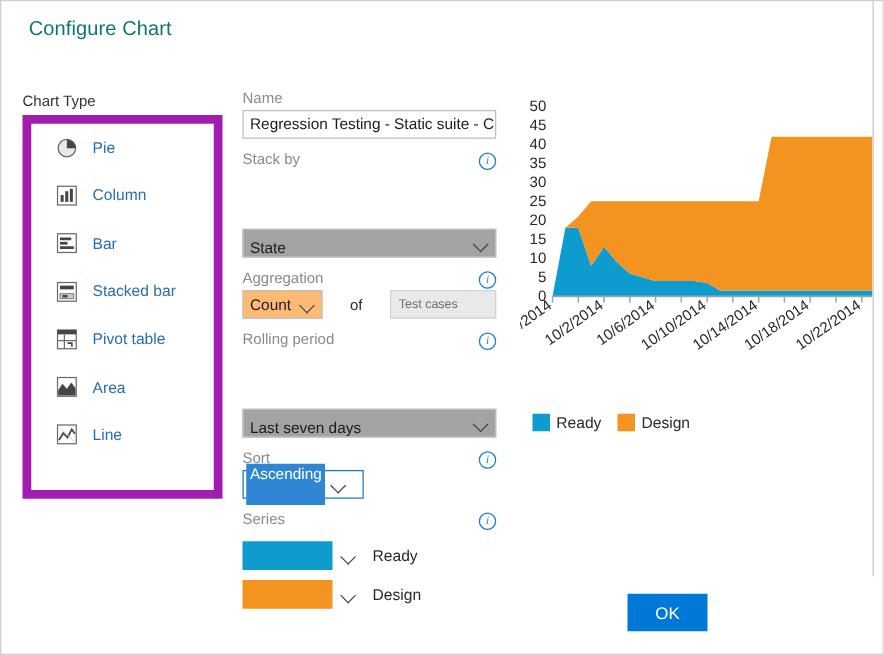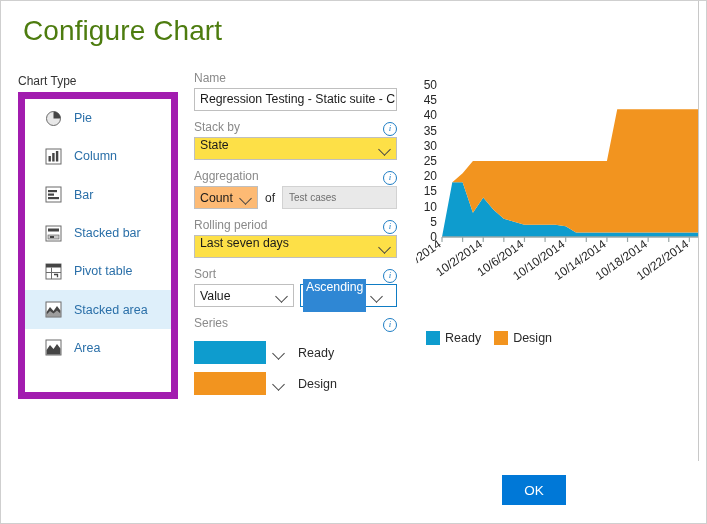--- a/index.html
+++ b/index.html
@@ -18,23 +18,23 @@
     width: 707px;
     height: 524px;
     background: #ffffff;
     border: 1px solid #cfcfcf;
   }
   
   #title {
     position: absolute;
     left: 22px;
     top: 14px;
-    font-size: 28px;
+    font-size: 16px;
     font-weight: 400;
-    color: #4d7c0f;
+    color: #0f766e;
     letter-spacing: 0.1px;
   }
   
   #charttype-label {
     position: absolute;
     left: 17px;
     top: 73px;
     font-size: 12px;
     color: #333333;
   }
@@ -104,25 +104,26 @@
     color: #1a1a1a;
     padding: 0 5px;
     line-height: 21px;
     overflow: hidden;
     white-space: nowrap;
   }
   .combo {
     width: 203px;
     height: 23px;
     border: 1px solid #bfbfbf;
-    background: #fde047;
+    background: #a3a3a3;
     display: flex;
-    align-items: flex-start;
+    align-items: flex-end;
     position: relative;
     cursor: pointer;
+    margin-top: 46px;
   }
   .combo .cv {
     font-size: 12.3px;
     color: #1a1a1a;
     padding-left: 5px;
     flex: 1;
     white-space: nowrap;
     overflow: hidden;
   }
   .chev {
@@ -142,21 +143,21 @@
   }
   .blk { margin-bottom: 9px; }
   
   #agg-row { display: flex; align-items: center; width: 203px; }
   #agg-count {
     width: 64px; height: 23px;
     border: 1px solid #bfbfbf; background: #fdba74;
     display: flex; align-items: center; cursor: pointer;
   }
   #agg-count .cv { font-size: 12.3px; color: #1a1a1a; padding-left: 5px; flex: 1; }
-  #agg-of { font-size: 12px; color: #2a2a2a; margin: 0 7px; }
+  #agg-of { font-size: 12px; color: #2a2a2a; margin: 0 22px; }
   #agg-entity {
     flex: 1; height: 23px;
     border: 1px solid #d2d2d2;
     background: #e9e9e9;
     font-size: 10px;
     color: #6d6d6d;
     padding-left: 6px;
     line-height: 21px;
   }
   
@@ -280,34 +281,34 @@
       <div class="ct-item">
         <span class="ct-icon"><svg xmlns="http://www.w3.org/2000/svg" width="17" height="17" viewBox="0 0 17 17">
             <rect x="1" y="1" width="15" height="15" fill="#fff" stroke="#6b6b6b" stroke-width="1"></rect>
             <rect x="1" y="1" width="15" height="3.5" fill="#454545"></rect>
             <line x1="6.5" y1="4.5" x2="6.5" y2="16" stroke="#6b6b6b" stroke-width="1"></line>
             <line x1="1" y1="9.5" x2="16" y2="9.5" stroke="#6b6b6b" stroke-width="1"></line>
             <path d="M9 11.5 l3.5 0 0 2.8" fill="none" stroke="#454545" stroke-width="1.3"></path>
           </svg></span>
         <span class="ct-label">Pivot table</span>
       </div>
-      <div class="ct-item selected">
+      <div class="ct-item">
         <span class="ct-icon"><svg xmlns="http://www.w3.org/2000/svg" width="17" height="17" viewBox="0 0 17 17">
             <rect x="1" y="1" width="15" height="15" fill="#fff" stroke="#6b6b6b" stroke-width="1"></rect>
             <path d="M1.6 15.4 L1.6 11 L5 6 L8.5 10 L12 5 L15.4 9.5 L15.4 15.4 Z" fill="#454545"></path>
-            <path d="M1.6 15.4 L1.6 13.4 L5 10 L8.5 12.6 L12 9.5 L15.4 12.5 L15.4 15.4 Z" fill="#9d9d9d"></path>
-          </svg></span>
-        <span class="ct-label">Stacked area</span>
-      </div>
-      <div class="ct-item">
-        <span class="ct-icon"><svg xmlns="http://www.w3.org/2000/svg" width="17" height="17" viewBox="0 0 17 17">
-            <rect x="1" y="1" width="15" height="15" fill="#fff" stroke="#6b6b6b" stroke-width="1"></rect>
-            <path d="M1.6 15.4 L1.6 11 L5 6 L8.5 10 L12 5 L15.4 9.5 L15.4 15.4 Z" fill="#454545"></path>
           </svg></span>
         <span class="ct-label">Area</span>
+      </div>
+      <div class="ct-item">
+        <span class="ct-icon"><svg xmlns="http://www.w3.org/2000/svg" width="17" height="17" viewBox="0 0 17 17">
+            <rect x="1" y="1" width="15" height="15" fill="#fff" stroke="#6b6b6b" stroke-width="1"></rect>
+            <polyline points="2.2,13 5.6,7.5 9,11 12.4,4.5 15,8" fill="none" stroke="#454545" stroke-width="1.4"></polyline>
+            <line x1="2" y1="2" x2="15" y2="15" stroke="#cfcfcf" stroke-width="0.8"></line>
+          </svg></span>
+        <span class="ct-label">Line</span>
       </div>
     </div>
 
   <div id="form">
 
     <div class="blk">
       <span class="field-label">Name</span>
       <div class="txtbox" id="name-input" title="Name">Regression Testing - Static suite - Ch</div>
     </div>
 
@@ -347,24 +348,20 @@
         <span class="chev"></span>
       </div>
     </div>
 
     <div class="blk">
       <div class="label-row">
         <span class="field-label">Sort</span>
         <span class="info-icon">i</span>
       </div>
       <div id="sort-row">
-        <div id="sort-field">
-          <span class="cv">Value</span>
-          <span class="chev"></span>
-        </div>
         <div id="sort-dir">
           <span class="cv">Ascending</span>
           <span class="chev"></span>
         </div>
       </div>
     </div>
 
     <div>
       <div class="label-row">
         <span class="field-label">Series</span>

